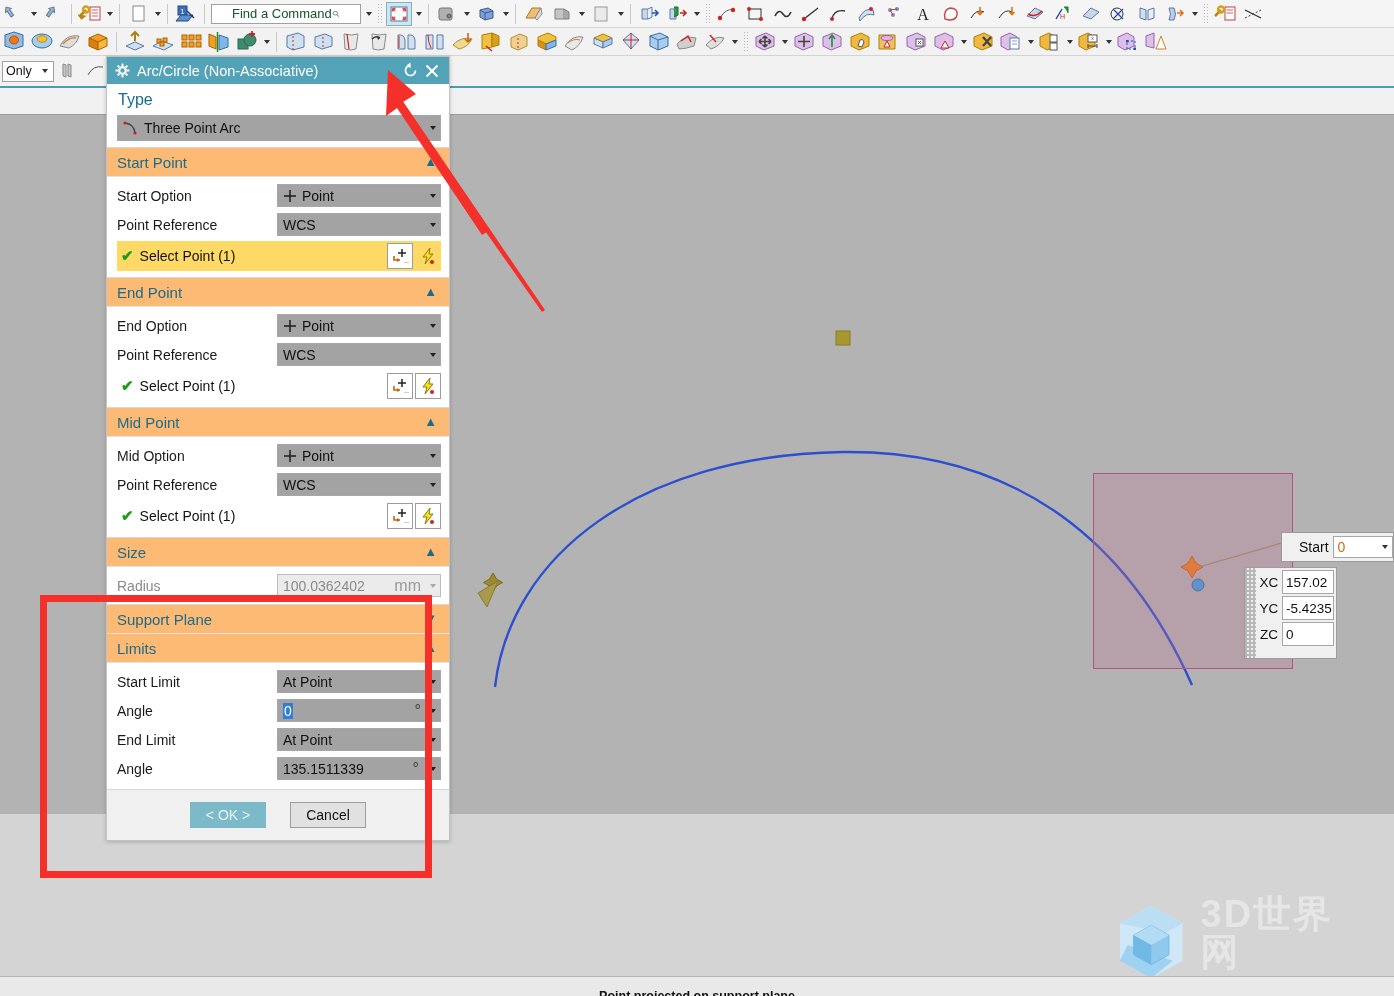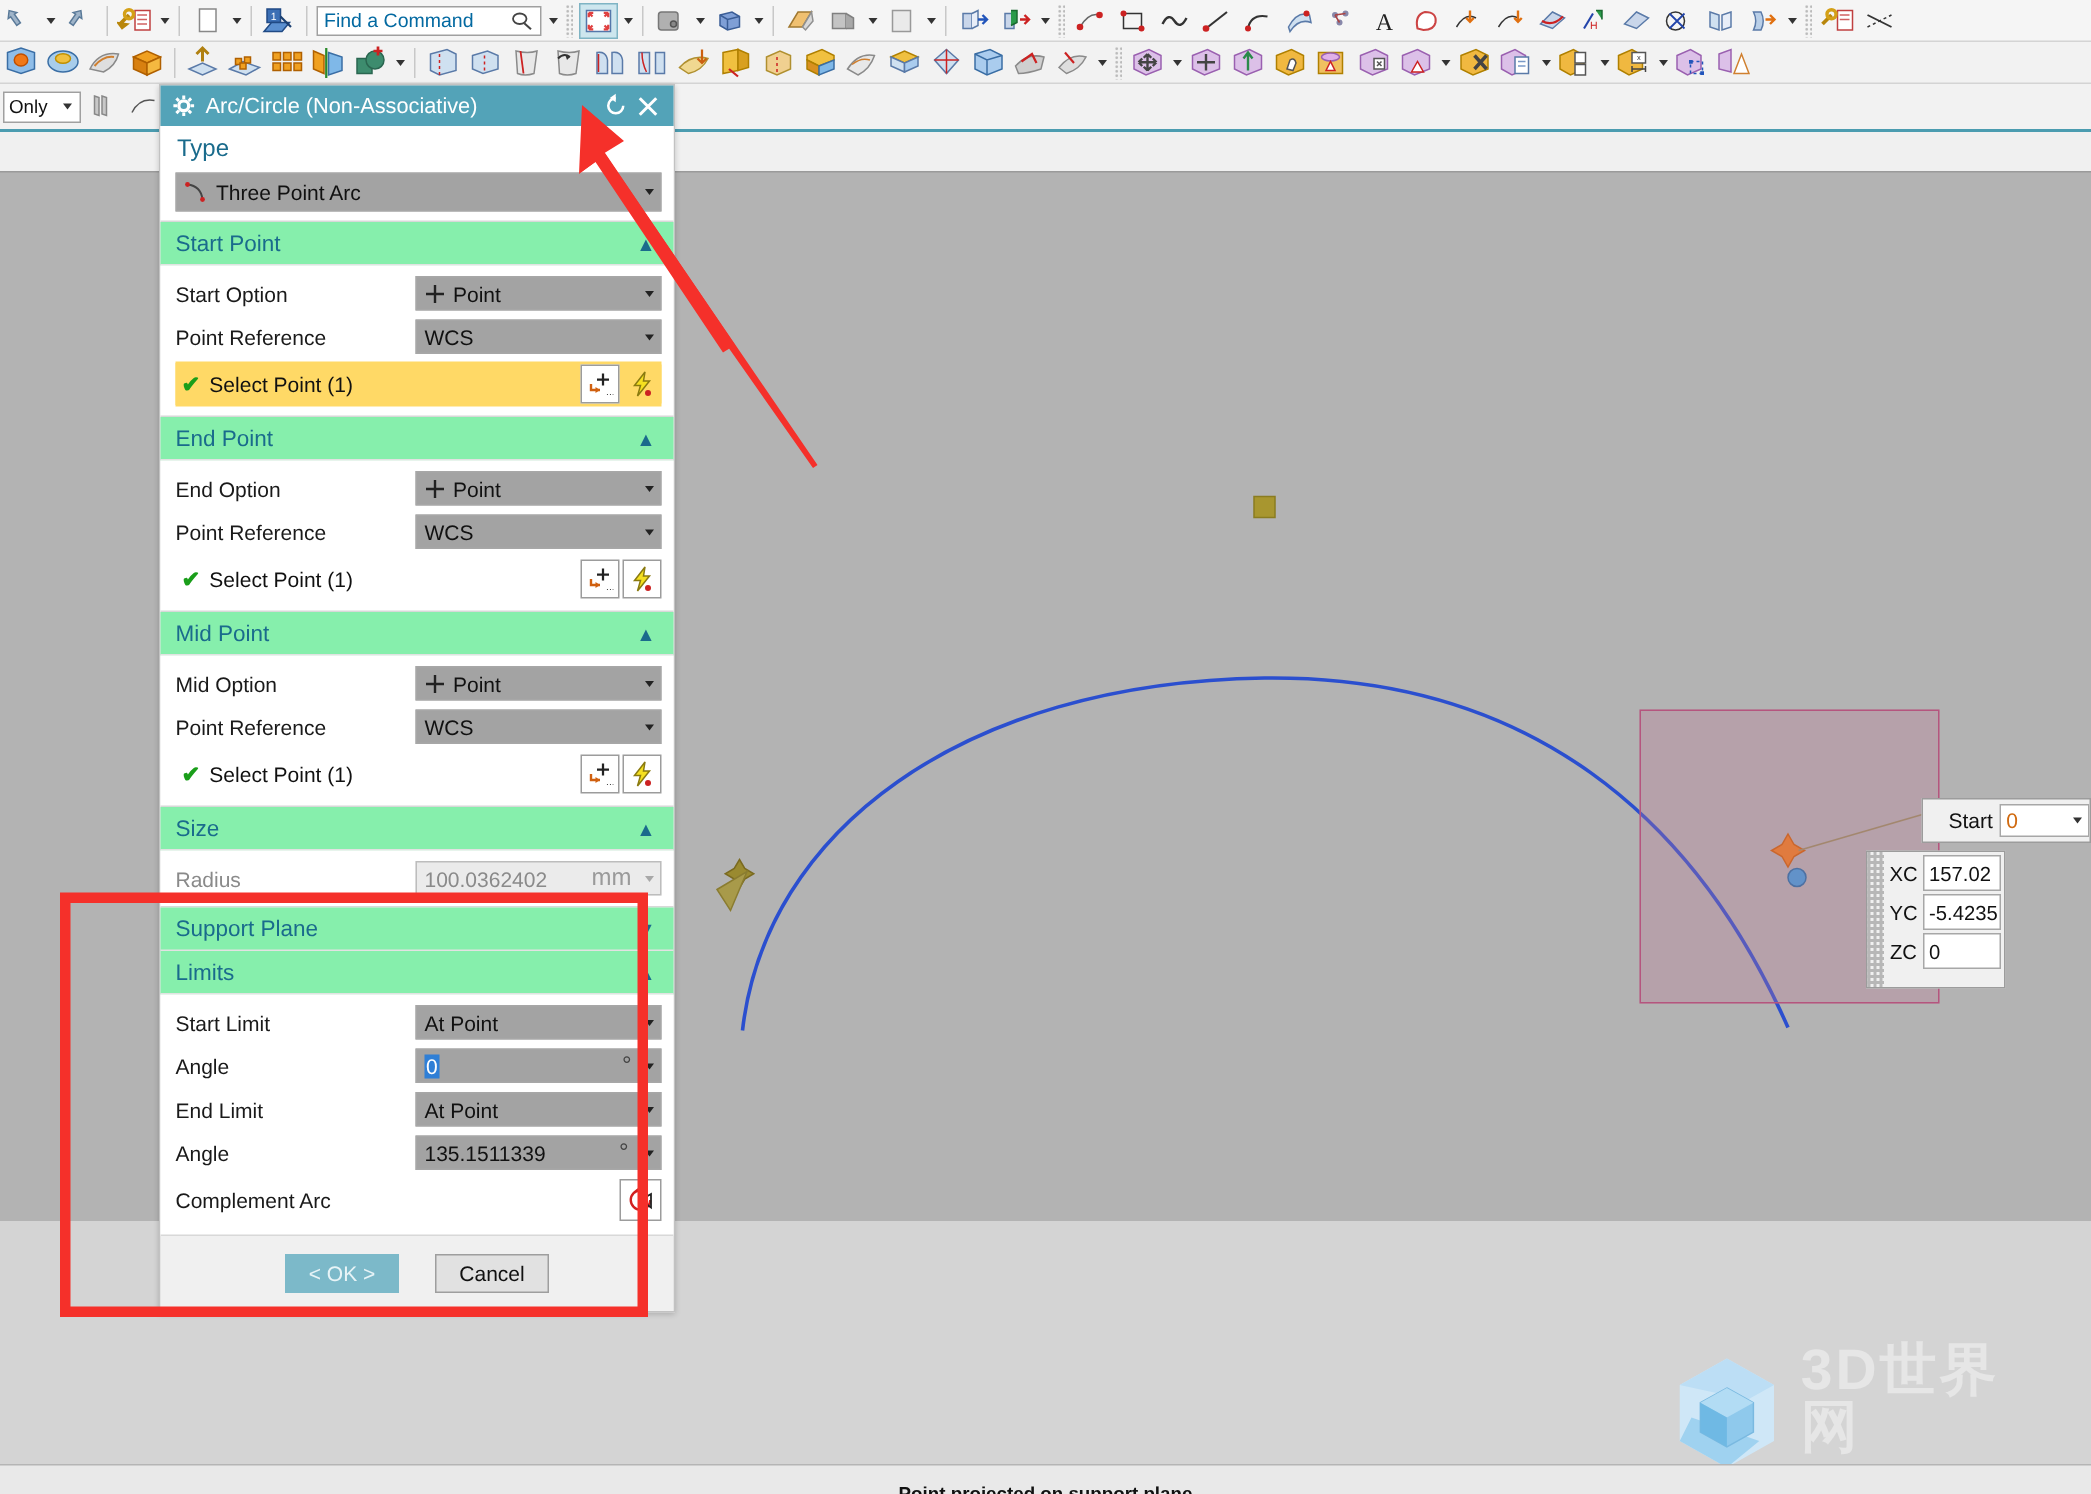--- a/index.html
+++ b/index.html
@@ -31,22 +31,22 @@
   .sep { width: 1px; height: 20px; background: #c8c8c8; margin: 0 4px; flex: none; }
   .dotsep { width: 5px; height: 22px; flex: none;
             background: radial-gradient(circle, #b9b9b9 0.8px, transparent 0.9px);
             background-size: 3px 3px; margin: 0 3px; }
   .caret { width: 11px; height: 22px; display: inline-flex; align-items: center; justify-content: center; }
   .caret::after { content: ""; border-left: 3.5px solid transparent; border-right: 3.5px solid transparent;
                   border-top: 4px solid #333; }
 
   .findbox {
     display: inline-flex; align-items: center; height: 20px; width: 150px;
-    border: 1px solid #a0a0a0; background: #fff; padding: 0 4px; margin: 0 2px;
-    font-size: 13px; color: #0369a1;
+    border: 1px solid #a0a0a0; background: #fff; padding: 0 20px; margin: 0 2px;
+    font-size: 13px; color: #14532d;
   }
   .findbox .ftxt { flex: 1; }
 
   .combo-only {
     display: inline-flex; align-items: center; justify-content: space-between;
     height: 21px; width: 52px; border: 1px solid #a0a0a0; background: #fff;
     padding: 0 3px; font-size: 12.5px; color: #111; margin-left: 2px;
   }
   .combo-only .caret { width: 10px; }
 
@@ -93,21 +93,21 @@
   #dlg-title {
     height: 27px; background: #53a3b8; color: #fff;
     display: flex; align-items: center; padding: 0 6px 0 8px; font-size: 14.5px;
   }
   #dlg-title .ttl { flex: 1; margin-left: 7px; }
   #dlg-title .tbtn { width: 22px; height: 22px; display: flex; align-items: center; justify-content: center; }
   #dlg-body { background: #f0f0f0; padding: 0 0 0 0; }
 
   .group-title {
     font-size: 15px; color: #1a6b8c; padding: 6px 8px 5px 10px;
-    display: flex; align-items: center; background: #86efac;
+    display: flex; background: #fdba74;
     border-bottom: 1px solid #e2e2e2;
   }
   .group-title .gt { flex: 1; }
   .chev { color: #1a6b8c; font-size: 13px; font-weight: bold; padding-right: 4px;}
   .panel { background: #fff; padding: 4px 8px 6px 10px; border-bottom: 1px solid #d8d8d8; }
   .panel.first { border-top: none; }
 
   .row { display: flex; align-items: center; height: 29px; }
   .row .lbl { font-size: 14px; color: #1a1a1a; width: 160px; flex: none; }
   .field {
@@ -1073,30 +1073,20 @@
         <div class="row">
           <span class="lbl">Angle</span>
           <span class="field">
             <span class="fval">
                 <span>135.1511339</span>
               </span>
             <span class="unit" style="padding-right:8px;">°</span>
             <span class="caret"></span>
           </span>
         </div>
-        <div class="complrow">
-          <span class="lbl">Complement Arc</span>
-          <span class="btnsq" style="width:28px;height:28px;">
-            <svg width="20" height="20" viewBox="0 0 20 20">
-              <path d="M16.5 10 A6.5 6.5 0 1 1 10 3.5" fill="none" stroke="#d12020" stroke-width="1.6"></path>
-              <path d="M10 0.8 L10 6.2 L6.4 3.5 Z" fill="#d12020"></path>
-              <path d="M10 10 L17 6 L17 15 Z" fill="none" stroke="#222" stroke-width="1.2"></path>
-            </svg>
-          </span>
-        </div>
       </div>
 
     </div>
 
     <div id="dlg-footer">
       <button class="btn-ok">&lt; OK &gt;</button>
       <button class="btn-cancel">Cancel</button>
     </div>
   </div>
 

